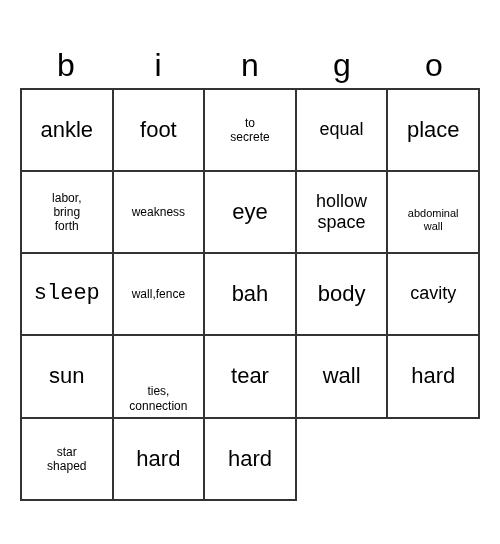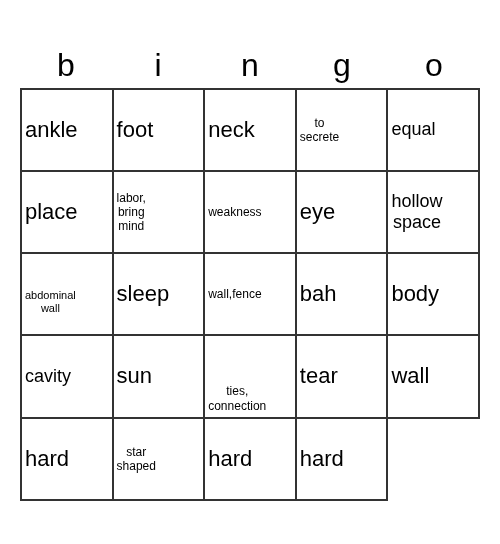--- a/index.html
+++ b/index.html
@@ -30,20 +30,21 @@
       grid-template-columns: repeat(5, 1fr);
       border-top: 2px solid #333;
       border-left: 2px solid #333;
     }
     .cell {
       border-right: 2px solid #333;
       border-bottom: 2px solid #333;
       min-height: 82px;
       display: flex;
       align-items: center;
+      justify-content: center;
       text-align: center;
       padding: 4px 3px;
       line-height: 1.2;
     }
     .cell-text {
       font-size: 14px;
     }
     .cell-text.large {
       font-size: 22px;
     }
@@ -69,53 +70,50 @@
       <div class="header-cell">o</div>
     </div>
   <div class="bingo-grid">
   <div class="cell">
         <span class="cell-text large" style="white-space: pre-line;">ankle</span>
       </div>
       <div class="cell">
         <span class="cell-text large" style="white-space: pre-line;">foot</span>
       </div>
       <div class="cell">
-        <span class="cell-text large" style="white-space: pre-line;">neck</span>
-      </div>
-      <div class="cell">
         <span class="cell-text small" style="white-space: pre-line;">to
 secrete</span>
       </div>
       <div class="cell">
         <span class="cell-text medium" style="white-space: pre-line;">equal</span>
       </div>
       <div class="cell">
         <span class="cell-text large" style="white-space: pre-line;">place</span>
       </div>
       <div class="cell">
         <span class="cell-text small" style="white-space: pre-line;">labor,
 bring
-mind</span>
+forth</span>
       </div>
       <div class="cell">
         <span class="cell-text small" style="white-space: pre-line;">weakness</span>
       </div>
       <div class="cell">
         <span class="cell-text large" style="white-space: pre-line;">eye</span>
       </div>
       <div class="cell">
         <span class="cell-text medium" style="white-space: pre-line;">hollow
 space</span>
       </div>
       <div class="cell">
         <span class="cell-text xsmall" style="white-space: pre-line; margin-top: 16px;">abdominal
 wall</span>
       </div>
       <div class="cell">
-        <span class="cell-text large" style="white-space: pre-line;">sleep</span>
+        <span class="cell-text large" style="white-space: pre-line; font-family: Liberation Mono, monospace;">sleep</span>
       </div>
       <div class="cell">
         <span class="cell-text small" style="white-space: pre-line;">wall,fence</span>
       </div>
       <div class="cell">
         <span class="cell-text large" style="white-space: pre-line;">bah</span>
       </div>
       <div class="cell">
         <span class="cell-text large" style="white-space: pre-line;">body</span>
       </div>

